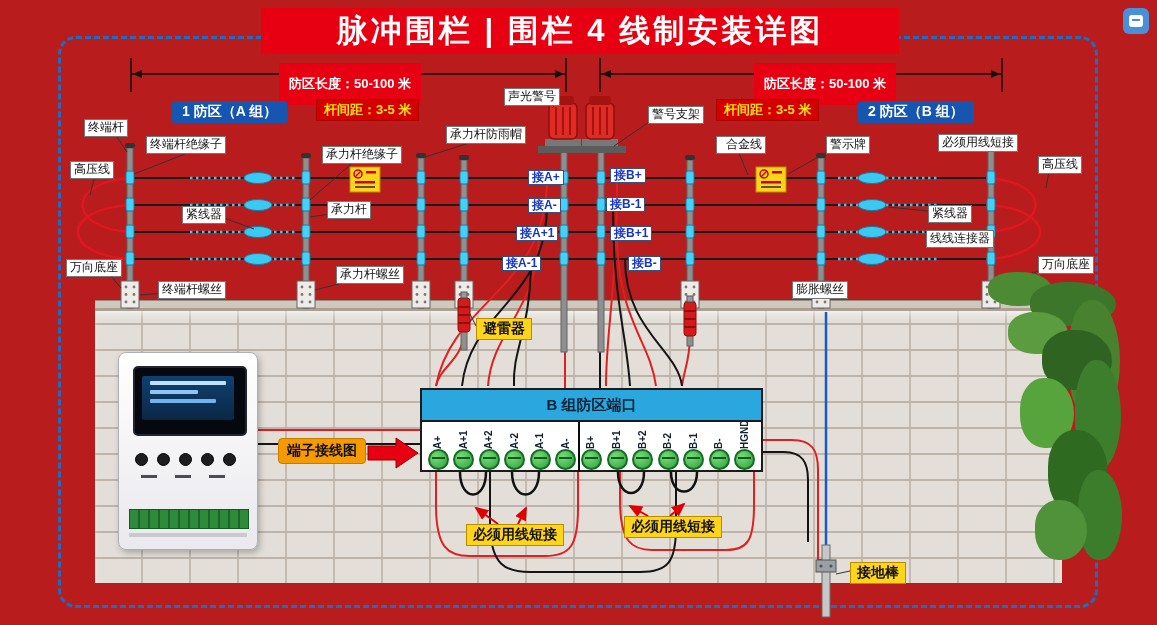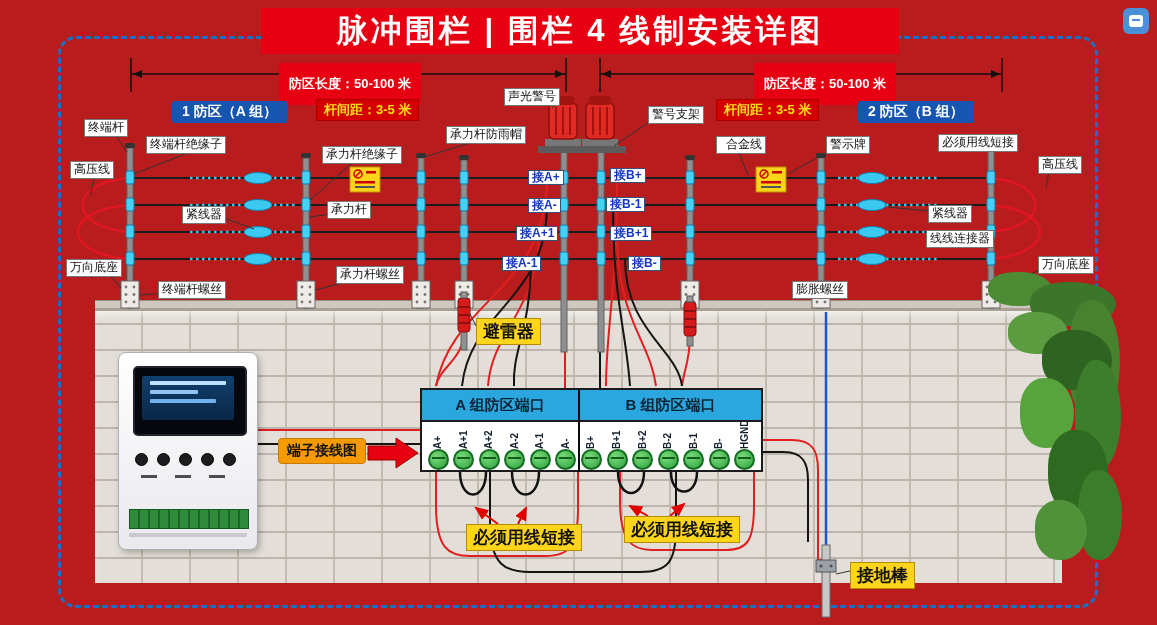--- a/index.html
+++ b/index.html
@@ -27,21 +27,21 @@
   .layer{position:absolute;left:0;top:0;z-index:5;}
 
   .lbl{position:absolute;background:#fff;border:1px solid #777;color:#111;font-size:12px;
        line-height:1.15;padding:1px 3px;white-space:nowrap;z-index:30;}
   .tap{position:absolute;background:#fff;border:1px solid #39507a;color:#1436c0;font-weight:bold;
        font-size:12px;line-height:1.1;padding:0 3px;white-space:nowrap;z-index:30;}
   .badge{position:absolute;font-weight:bold;white-space:nowrap;z-index:40;}
   .badge.red{background:#e60012;color:#fff;font-size:13px;padding:12px 10px;}
   .badge.blue{background:#1656b0;color:#fff;font-size:14px;padding:2px 10px;border-radius:2px;}
   .badge.spacing{background:#d40000;color:#ffe013;font-size:13px;padding:1px 7px;border:1px solid #a80000;}
-  .badge.yellow{background:#ffd51c;color:#111;font-size:17px;padding:1px 6px;border:1px solid #b98b00;}
+  .badge.yellow{background:#ffd51c;color:#111;font-size:14px;padding:1px 6px;border:1px solid #b98b00;}
   .badge.orange{background:#f59a00;color:#111;font-size:14px;padding:3px 8px;border-radius:4px;border:1px solid #c67b00;}
 
   .panel{position:absolute;left:420px;top:388px;width:343px;height:84px;border:2px solid #1b1b1b;
          background:#fff;z-index:10;box-sizing:border-box;}
   .panel-header{display:flex;height:30px;background:#2ba7e0;border-bottom:2px solid #1b1b1b;}
   .panel-header .ph{font-size:15px;font-weight:bold;color:#0b2233;text-align:center;line-height:30px;}
   .panel-header .ph.a{width:156px;border-right:2px solid #0b0b0b;}
   .panel-header .ph.b{flex:1;}
   .panel-body{position:relative;display:flex;justify-content:space-between;padding:1px 5px 0 5px;height:50px;}
   .panel-divider{position:absolute;left:156px;top:0;width:2px;height:50px;background:#0b0b0b;z-index:1;}
@@ -376,21 +376,20 @@
       <div class="host-led"></div>
       <div class="host-led"></div>
       <div class="host-led"></div>
     </div>
     <div class="host-strip"></div>
     <div class="host-foot"></div>
   </div>
 
   <div class="panel">
     <div class="panel-header">
-      <div class="ph a">A 组防区端口</div>
       <div class="ph b">B 组防区端口</div>
     </div>
     <div class="panel-body">
       <div class="panel-divider"></div>
 
         <div class="terminal">
           <span class="t-label">A+</span>
           <span class="t-screw"></span>
         </div>
 

